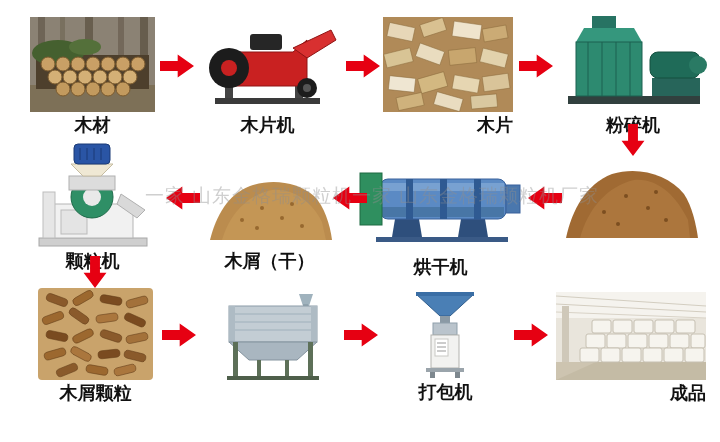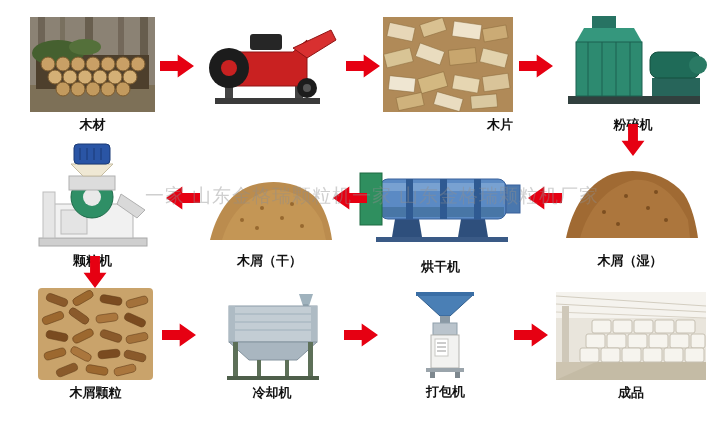--- a/index.html
+++ b/index.html
@@ -1,20 +1,20 @@
 <!DOCTYPE html>
 <html><head>
 <meta charset="utf-8">
 <style>
   html,body{margin:0;padding:0;background:#fff;}
   .canvas{position:relative;width:720px;height:442px;background:#fff;overflow:hidden;
           font-family:"DejaVu Sans",sans-serif;}
   .ip{position:absolute;}
   .ip svg{display:block;width:100%;height:100%;}
-  .lbl{position:absolute;font-weight:bold;font-size:13px;color:#111;text-align:center;line-height:18px;}
+  .lbl{position:absolute;font-weight:bold;font-size:18px;color:#111;text-align:center;line-height:18px;}
   .arr{position:absolute;background:#e60012;}
   .ar{width:34px;height:26px;clip-path:polygon(0 31%,52% 31%,52% 6%,100% 50%,52% 94%,52% 69%,0 69%);}
   .al{width:34px;height:26px;clip-path:polygon(100% 31%,48% 31%,48% 6%,0 50%,48% 94%,48% 69%,100% 69%);}
   .ad{width:26px;height:32px;clip-path:polygon(31% 0,69% 0,69% 52%,94% 52%,50% 100%,6% 52%,31% 52%);}
   #img-wood{left:30px;top:17px;width:125px;height:95px;}
   #img-chipper{left:195px;top:14px;width:145px;height:100px;}
   #img-chips{left:383px;top:17px;width:130px;height:95px;}
   #img-crusher{left:558px;top:12px;width:150px;height:102px;}
   #img-pelletmill{left:25px;top:140px;width:135px;height:110px;}
   #img-sawdustdry{left:202px;top:160px;width:135px;height:85px;}
@@ -28,21 +28,21 @@
   #lb-chipper{left:195px;top:116px;width:145px;}
   #lb-chips{left:383px;top:116px;width:130px;text-align:right;}
   #lb-crusher{left:558px;top:116px;width:150px;}
   #lb-pelletmill{left:25px;top:252px;width:135px;}
   #lb-sawdustdry{left:202px;top:252px;width:135px;}
   #lb-dryer{left:358px;top:258px;width:165px;}
   #lb-sawdustwet{left:560px;top:252px;width:140px;}
   #lb-pellets{left:38px;top:384px;width:115px;text-align:center;}
   #lb-cooler{left:213px;top:384px;width:118px;}
   #lb-packer{left:408px;top:384px;width:75px;font-family:Liberation Mono, monospace;}
-  #lb-product{left:556px;top:384px;width:150px;}
+  #lb-product{left:556px;top:384px;width:150px;text-align:right;}
   #ar1{left:160px;top:53px;}
   #ar2{left:346px;top:53px;}
   #ar3{left:519px;top:53px;}
   #ad-right{left:620px;top:124px;}
   #al1{left:528px;top:185px;}
   #al2{left:333px;top:185px;}
   #al3{left:166px;top:185px;}
   #ad-left{left:82px;top:256px;}
   #ar4{left:162px;top:322px;}
   #ar5{left:344px;top:322px;}
@@ -308,28 +308,27 @@
           <rect x="45" y="56" width="19" height="14" rx="2"></rect>
         <rect x="66" y="56" width="19" height="14" rx="2"></rect>
           <rect x="87" y="56" width="19" height="14" rx="2"></rect>
         <rect x="108" y="56" width="19" height="14" rx="2"></rect>
           <rect x="129" y="56" width="19" height="14" rx="2"></rect>
       </g>
     </svg>
   </div>
 
   <div class="lbl" id="lb-wood">木材</div>
+  <div class="lbl" id="lb-chipper">木片机</div>
   <div class="lbl" id="lb-chips">木片</div>
   <div class="lbl" id="lb-crusher">粉碎机</div>
   <div class="lbl" id="lb-pelletmill">颗粒机</div>
   <div class="lbl" id="lb-sawdustdry">木屑（干）</div>
   <div class="lbl" id="lb-dryer">烘干机</div>
-  <div class="lbl" id="lb-sawdustwet">木屑（湿）</div>
   <div class="lbl" id="lb-pellets">木屑颗粒</div>
-  <div class="lbl" id="lb-cooler">冷却机</div>
   <div class="lbl" id="lb-packer">打包机</div>
   <div class="lbl" id="lb-product">成品</div>
 
   <div class="arr ar" id="ar1"></div>
   <div class="arr ar" id="ar2"></div>
   <div class="arr ar" id="ar3"></div>
   <div class="arr ad" id="ad-right"></div>
   <div class="arr al" id="al1"></div>
   <div class="arr al" id="al2"></div>
   <div class="arr al" id="al3"></div>

